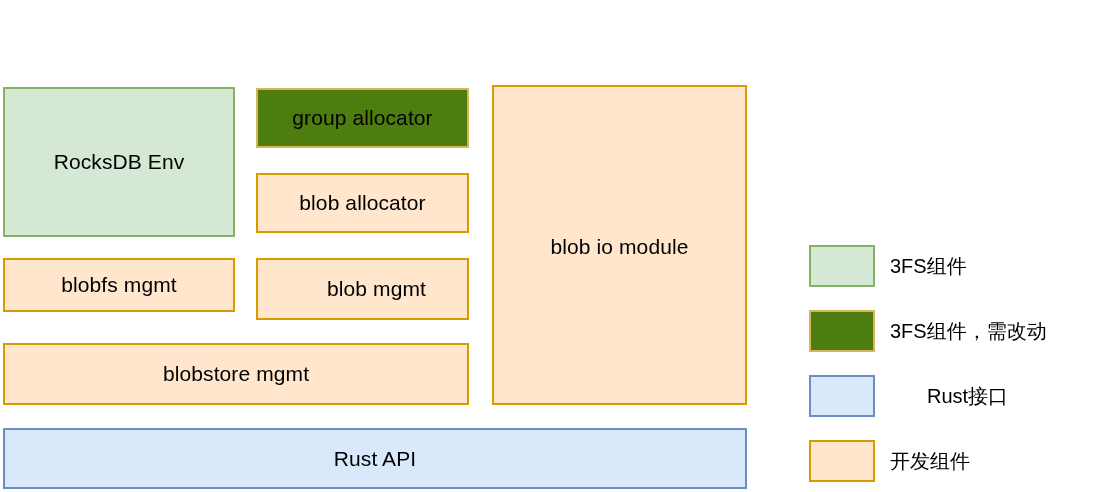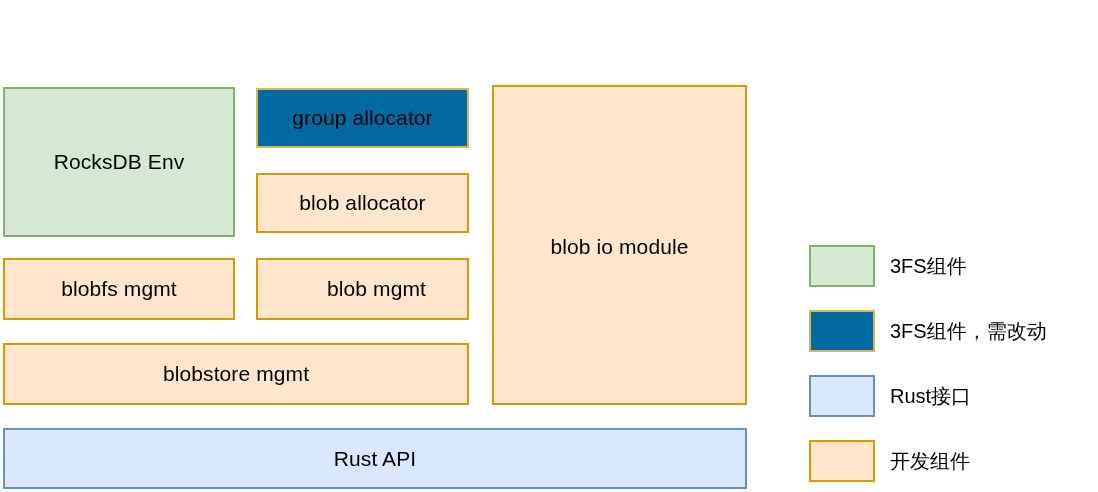--- a/index.html
+++ b/index.html
@@ -39,30 +39,30 @@
   }
   .node .node-label {
     display: block;
     font-size: 21px;
     letter-spacing: 0.1px;
     color: #000;
   }
 
   
   .theme-green  { background: #d5e8d4; border-color: #82b366; }
-  .theme-yellow { background: #0369a1; border-color: #d6b656; text-align: right; }
+  .theme-yellow { background: #4d7c0f; border-color: #d6b656; text-align: right; }
   .theme-blue   { background: #dae8fc; border-color: #6c8ebf; }
   .theme-orange { background: #ffe6cc; border-color: #d79b00; }
 
   
   #node-chunk-engine   { left: 3px;   top: 3px;   width: 744px; height: 63px; }
   #node-rocksdb-env    { left: 3px;   top: 87px;  width: 232px; height: 150px; }
   #node-group-alloc    { left: 256px; top: 88px;  width: 213px; height: 60px; }
   #node-blob-alloc     { left: 256px; top: 173px; width: 213px; height: 60px; }
-  #node-blobfs-mgmt    { left: 3px;   top: 258px; width: 232px; height: 62px; }
+  #node-blobfs-mgmt    { left: 3px;   top: 258px; width: 232px; height: 54px; }
   #node-blob-mgmt      { left: 256px; top: 258px; width: 213px; height: 62px; padding-left: 28px; }
   #node-blobstore-mgmt { left: 3px;   top: 343px; width: 466px; height: 62px; }
   #node-blob-io-module { left: 492px; top: 85px;  width: 255px; height: 320px;
                          align-items: flex-start; padding-top: 147px; }
   #node-rust-api       { left: 3px;   top: 428px; width: 744px; height: 61px; }
 
   
   #legend {
     position: absolute;
     left: 809px;
@@ -72,21 +72,21 @@
   }
   .legend-row {
     position: absolute;
     left: 0;
     display: flex;
     align-items: center;
     height: 42px;
   }
   .legend-row.row-0 { top: 0px; }
   .legend-row.row-1 { top: 65px; }
-  .legend-row.row-2 { top: 130px; }
+  .legend-row.row-2 { top: 130px; gap: 37px; }
   .legend-row.row-3 { top: 195px; }
 
   .legend-swatch {
     box-sizing: border-box;
     width: 66px;
     height: 42px;
     border-width: 2px;
     border-style: solid;
     flex: 0 0 auto;
   }

